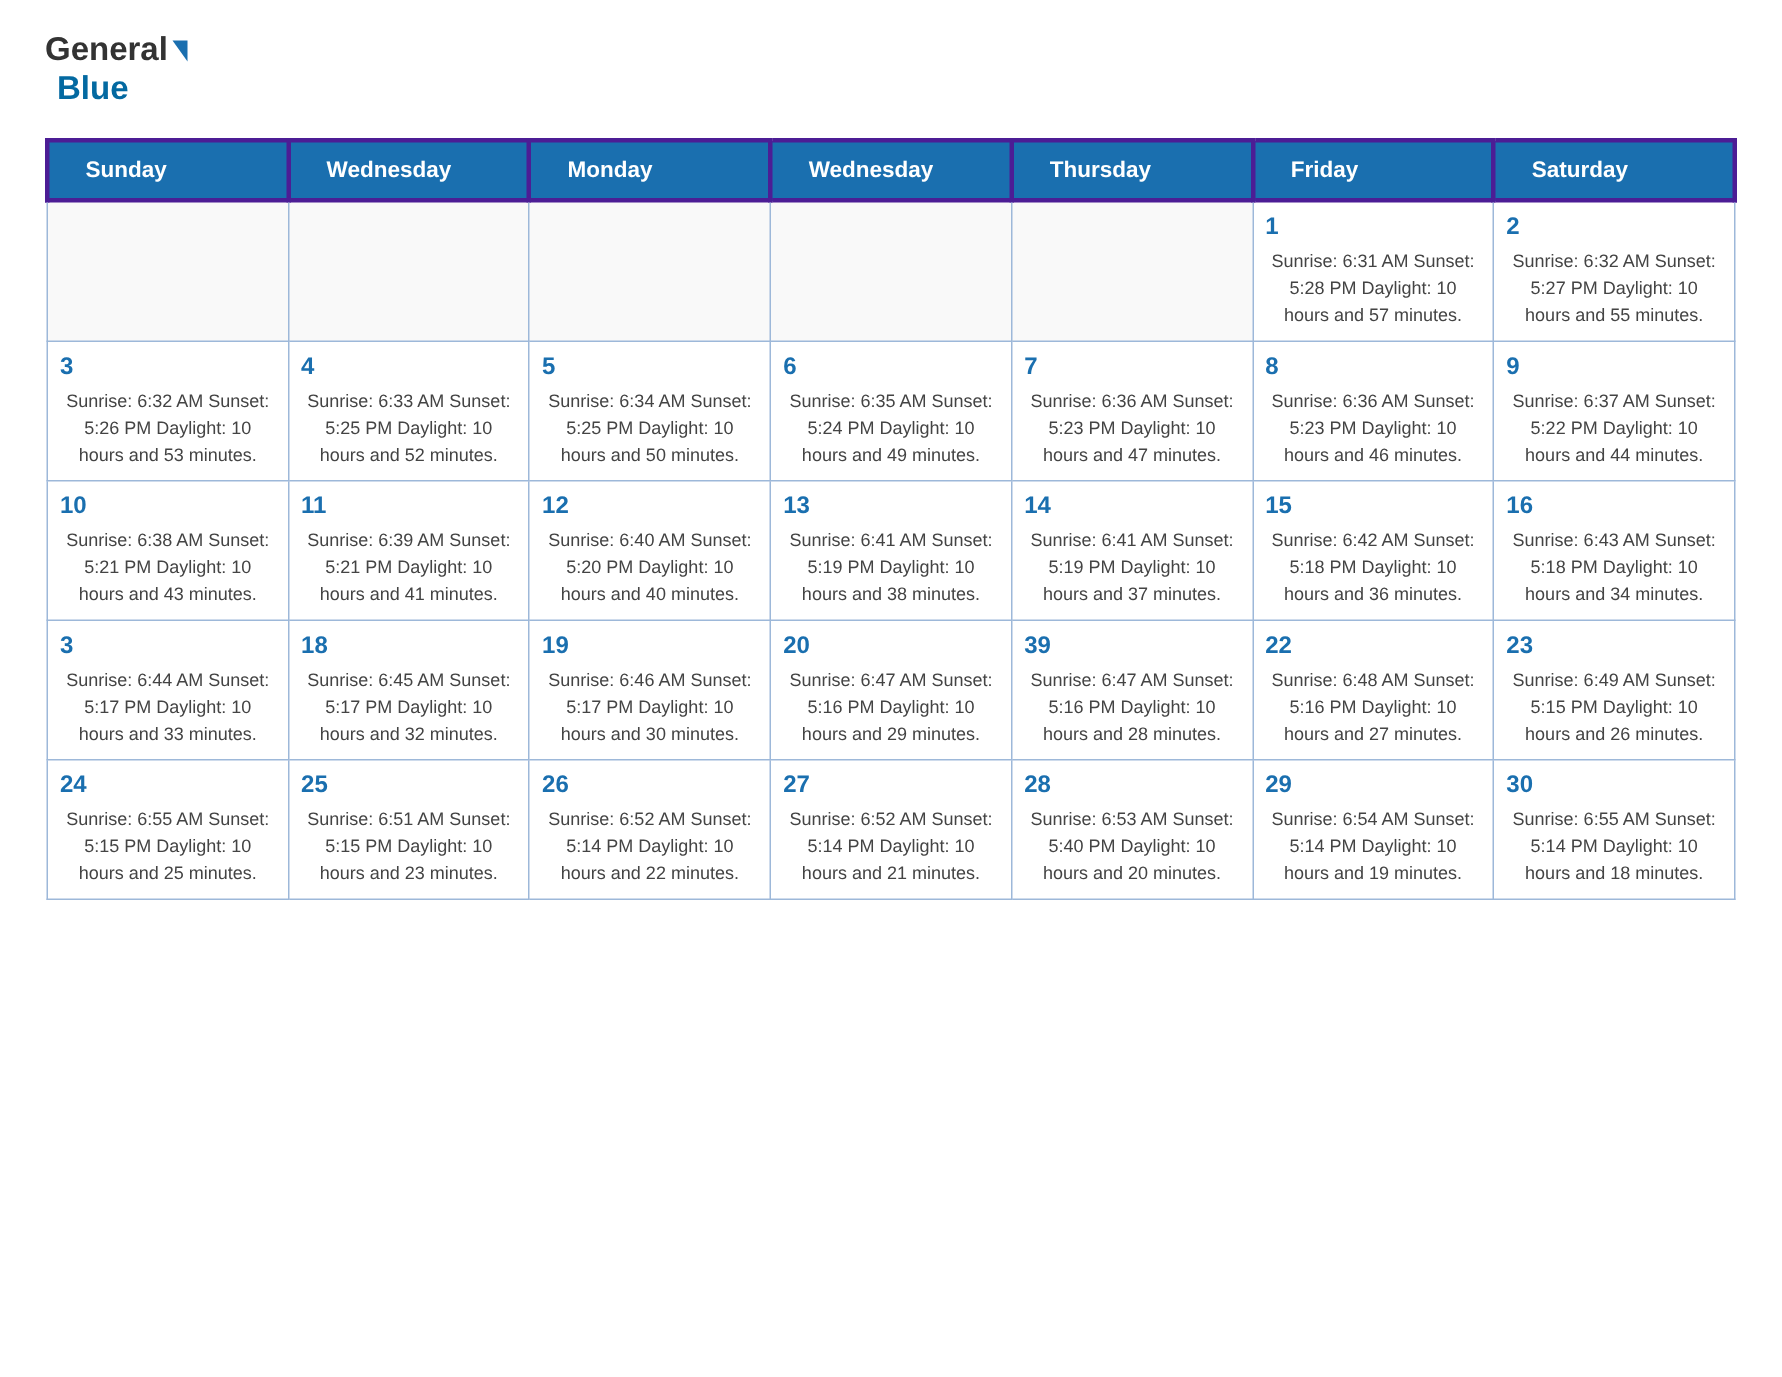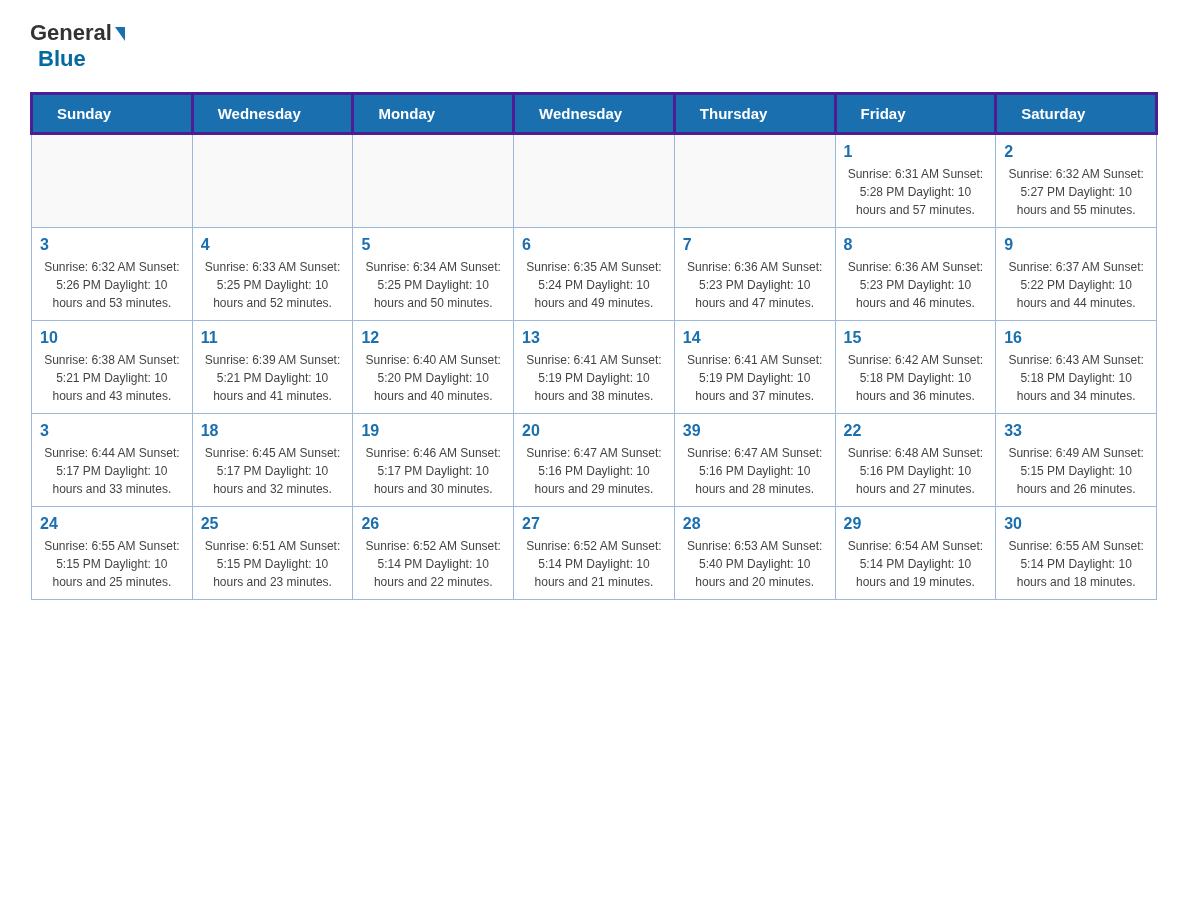--- a/index.html
+++ b/index.html
@@ -259,21 +259,21 @@
 Sunset: 5:16 PM
 Daylight: 10 hours and 28 minutes.</div>
         </td>
         <td>
           <span class="day-num">22</span>
           <div class="day-info">Sunrise: 6:48 AM
 Sunset: 5:16 PM
 Daylight: 10 hours and 27 minutes.</div>
         </td>
         <td>
-          <span class="day-num">33</span>
+          <span class="day-num">23</span>
           <div class="day-info">Sunrise: 6:49 AM
 Sunset: 5:15 PM
 Daylight: 10 hours and 26 minutes.</div>
         </td>
       </tr>
       <tr>
         <td>
           <span class="day-num">24</span>
           <div class="day-info">Sunrise: 6:55 AM
 Sunset: 5:15 PM

